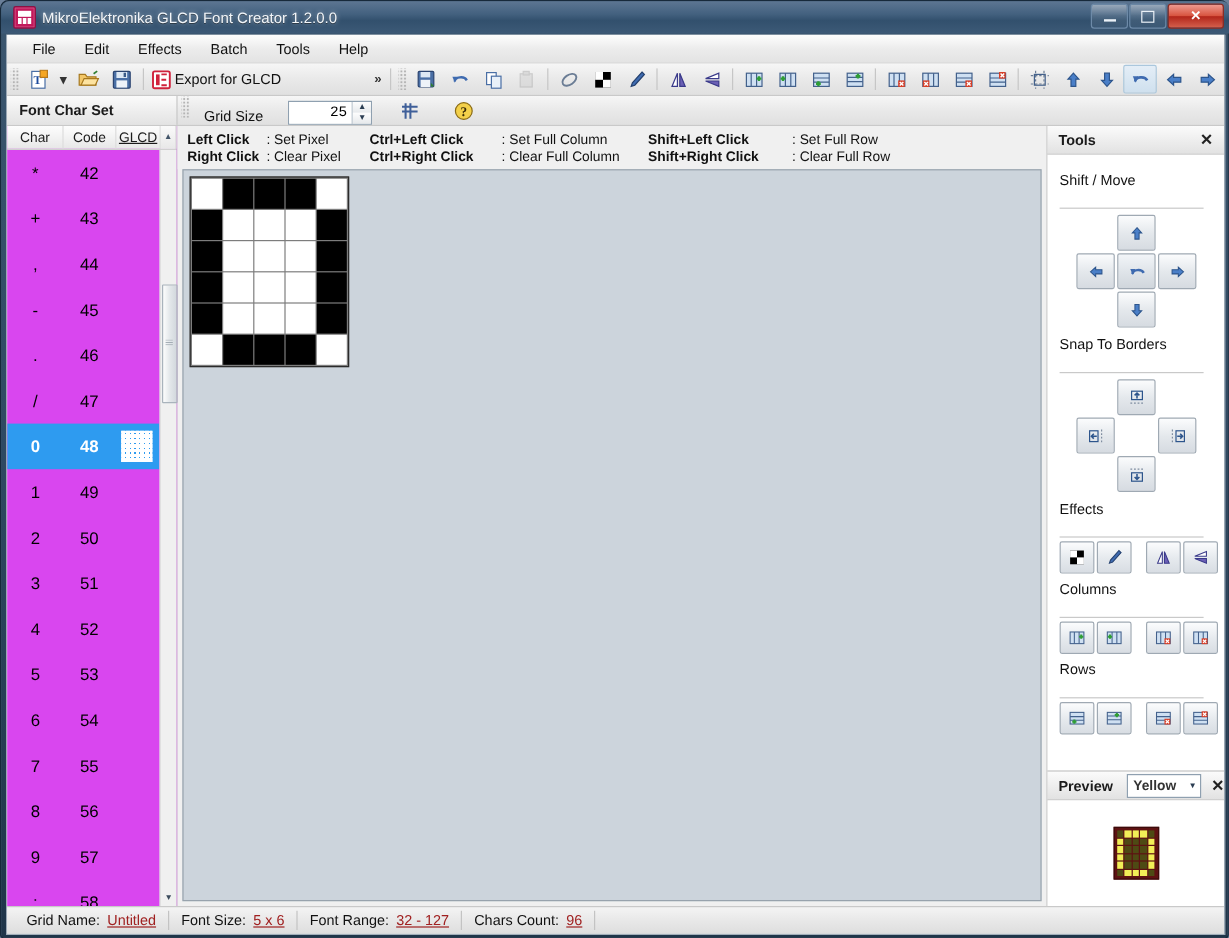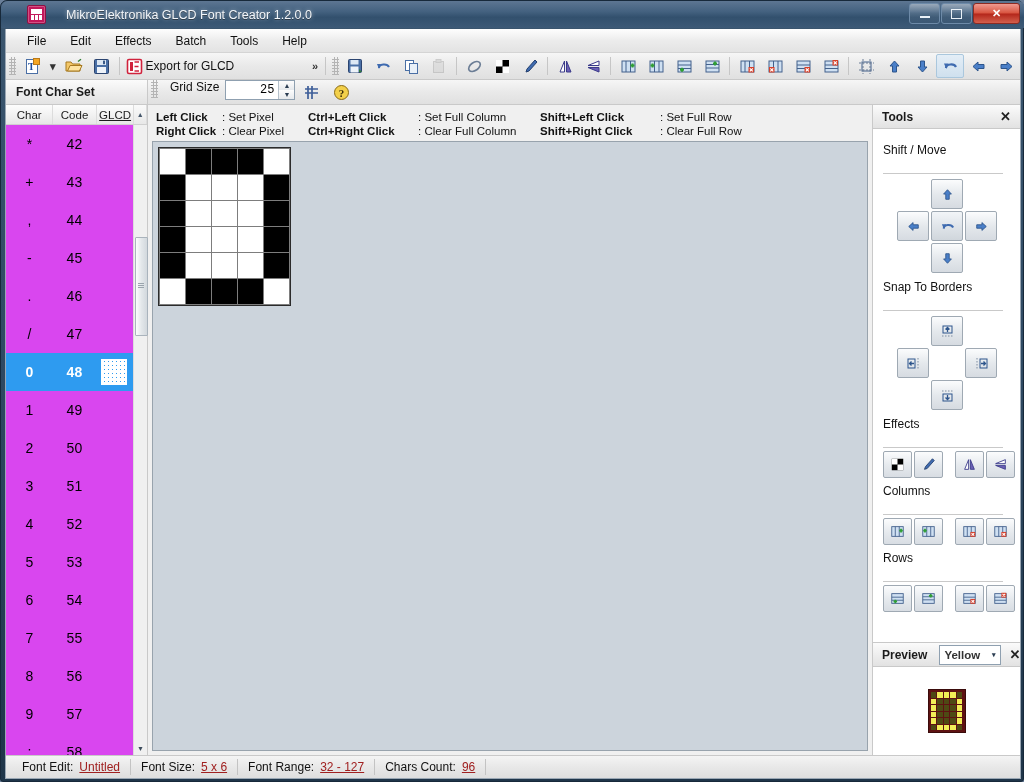--- a/index.html
+++ b/index.html
@@ -15,21 +15,21 @@
     border:1px solid #17293a;
     border-radius:7px 7px 3px 3px;
     padding:3px 4px 4px 4px;
   }
   
   .titlebar{
     position:absolute;left:0;top:0;width:1024px;height:27px;
     border-radius:7px 7px 0 0;
     background:linear-gradient(180deg,#5d7692 0%,#43617f 40%,#32506d 60%,#3d5a77 100%);
   }
-  .title-left{position:absolute;left:26px;top:4px;display:flex;align-items:center;gap:20px;}
+  .title-left{position:absolute;left:10px;top:4px;display:flex;align-items:center;gap:5px;}
   .app-icon{
     width:17px;height:17px;border-radius:2px;
     background:#c2185b;border:1px solid #8c1144;
     position:relative;box-shadow:0 0 0 1px rgba(255,255,255,.25) inset;
   }
   .app-icon:before{
     content:"";position:absolute;left:3px;top:3px;width:11px;height:5px;background:#fff;
   }
   .app-icon:after{
     content:"";position:absolute;left:3px;top:9px;width:3px;height:5px;background:#fff;
@@ -89,21 +89,21 @@
     height:24px;flex:none;display:flex;align-items:stretch;
     background:linear-gradient(180deg,#f6f6f6,#e9e9e9 50%,#e0e0e0);
     border-bottom:1px solid #c9c9c9;
   }
   .panel-caption{
     width:142px;display:flex;align-items:center;padding-left:10px;font-weight:bold;
     font-size:12px;color:#1b1b1b;border-right:1px solid #c9c9c9;
     background:linear-gradient(180deg,#fbfbfb,#ededed 55%,#e3e3e3);
     box-sizing:border-box;
   }
-  .gridsize-bar{display:flex;align-items:flex-start;gap:2px;padding-left:4px;}
+  .gridsize-bar{display:flex;align-items:flex-end;gap:17px;padding-left:4px;}
   .gs-label{font-size:12px;color:#111;padding:0 4px 0 6px;}
   .spin{display:flex;align-items:stretch;height:18px;border:1px solid #8fa0b0;background:#fff;}
   .spin input{
     width:46px;border:none;outline:none;text-align:right;padding-right:4px;
     font-family:Liberation Mono, monospace;font-size:12px;background:#fff;color:#000;
   }
   .spin .arrows{width:15px;display:flex;flex-direction:column;border-left:1px solid #b6c1cb;}
   .spin .arrows div{
     flex:1;display:flex;align-items:center;justify-content:center;
     background:linear-gradient(180deg,#fdfdfd,#e6e9ec);font-size:7px;color:#2b3d52;
@@ -881,21 +881,21 @@
               <i class="on"></i>
               <i class="on"></i>
               <i></i>
             </div>
         </div>
       </div>
     </div>
 
     <div class="statusbar">
       <div class="sb-cell">
-        <span>Font Edit:</span>
+        <span>Grid Name:</span>
         <span class="v">Untitled</span>
       </div>
       <div class="sb-cell">
         <span>Font Size:</span>
         <span class="v">5 x 6</span>
       </div>
       <div class="sb-cell">
         <span>Font Range:</span>
         <span class="v">32 - 127</span>
       </div>

